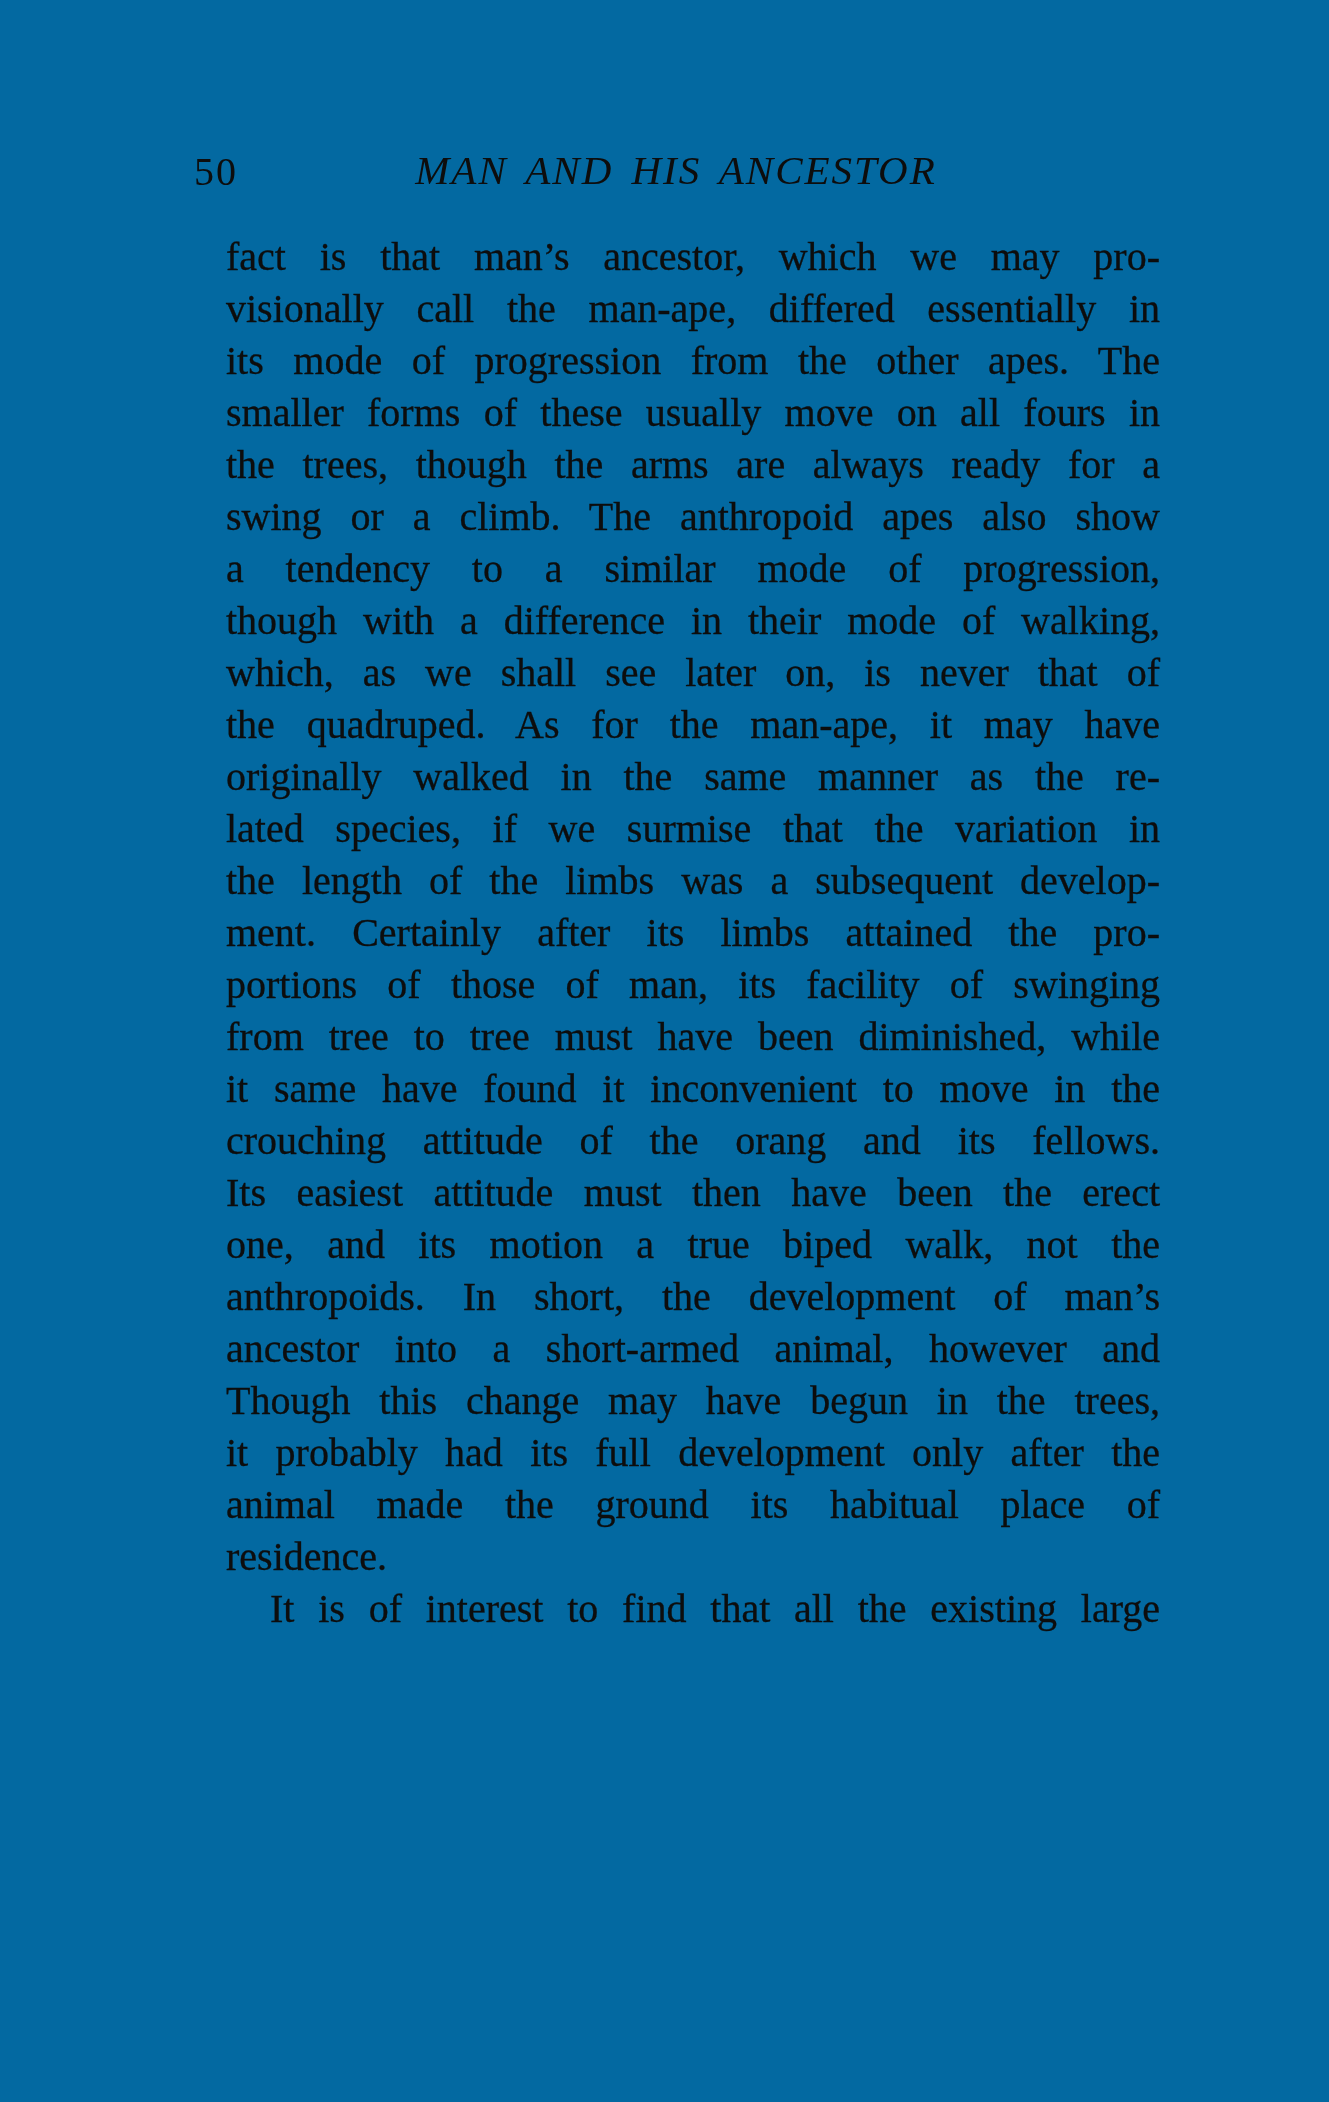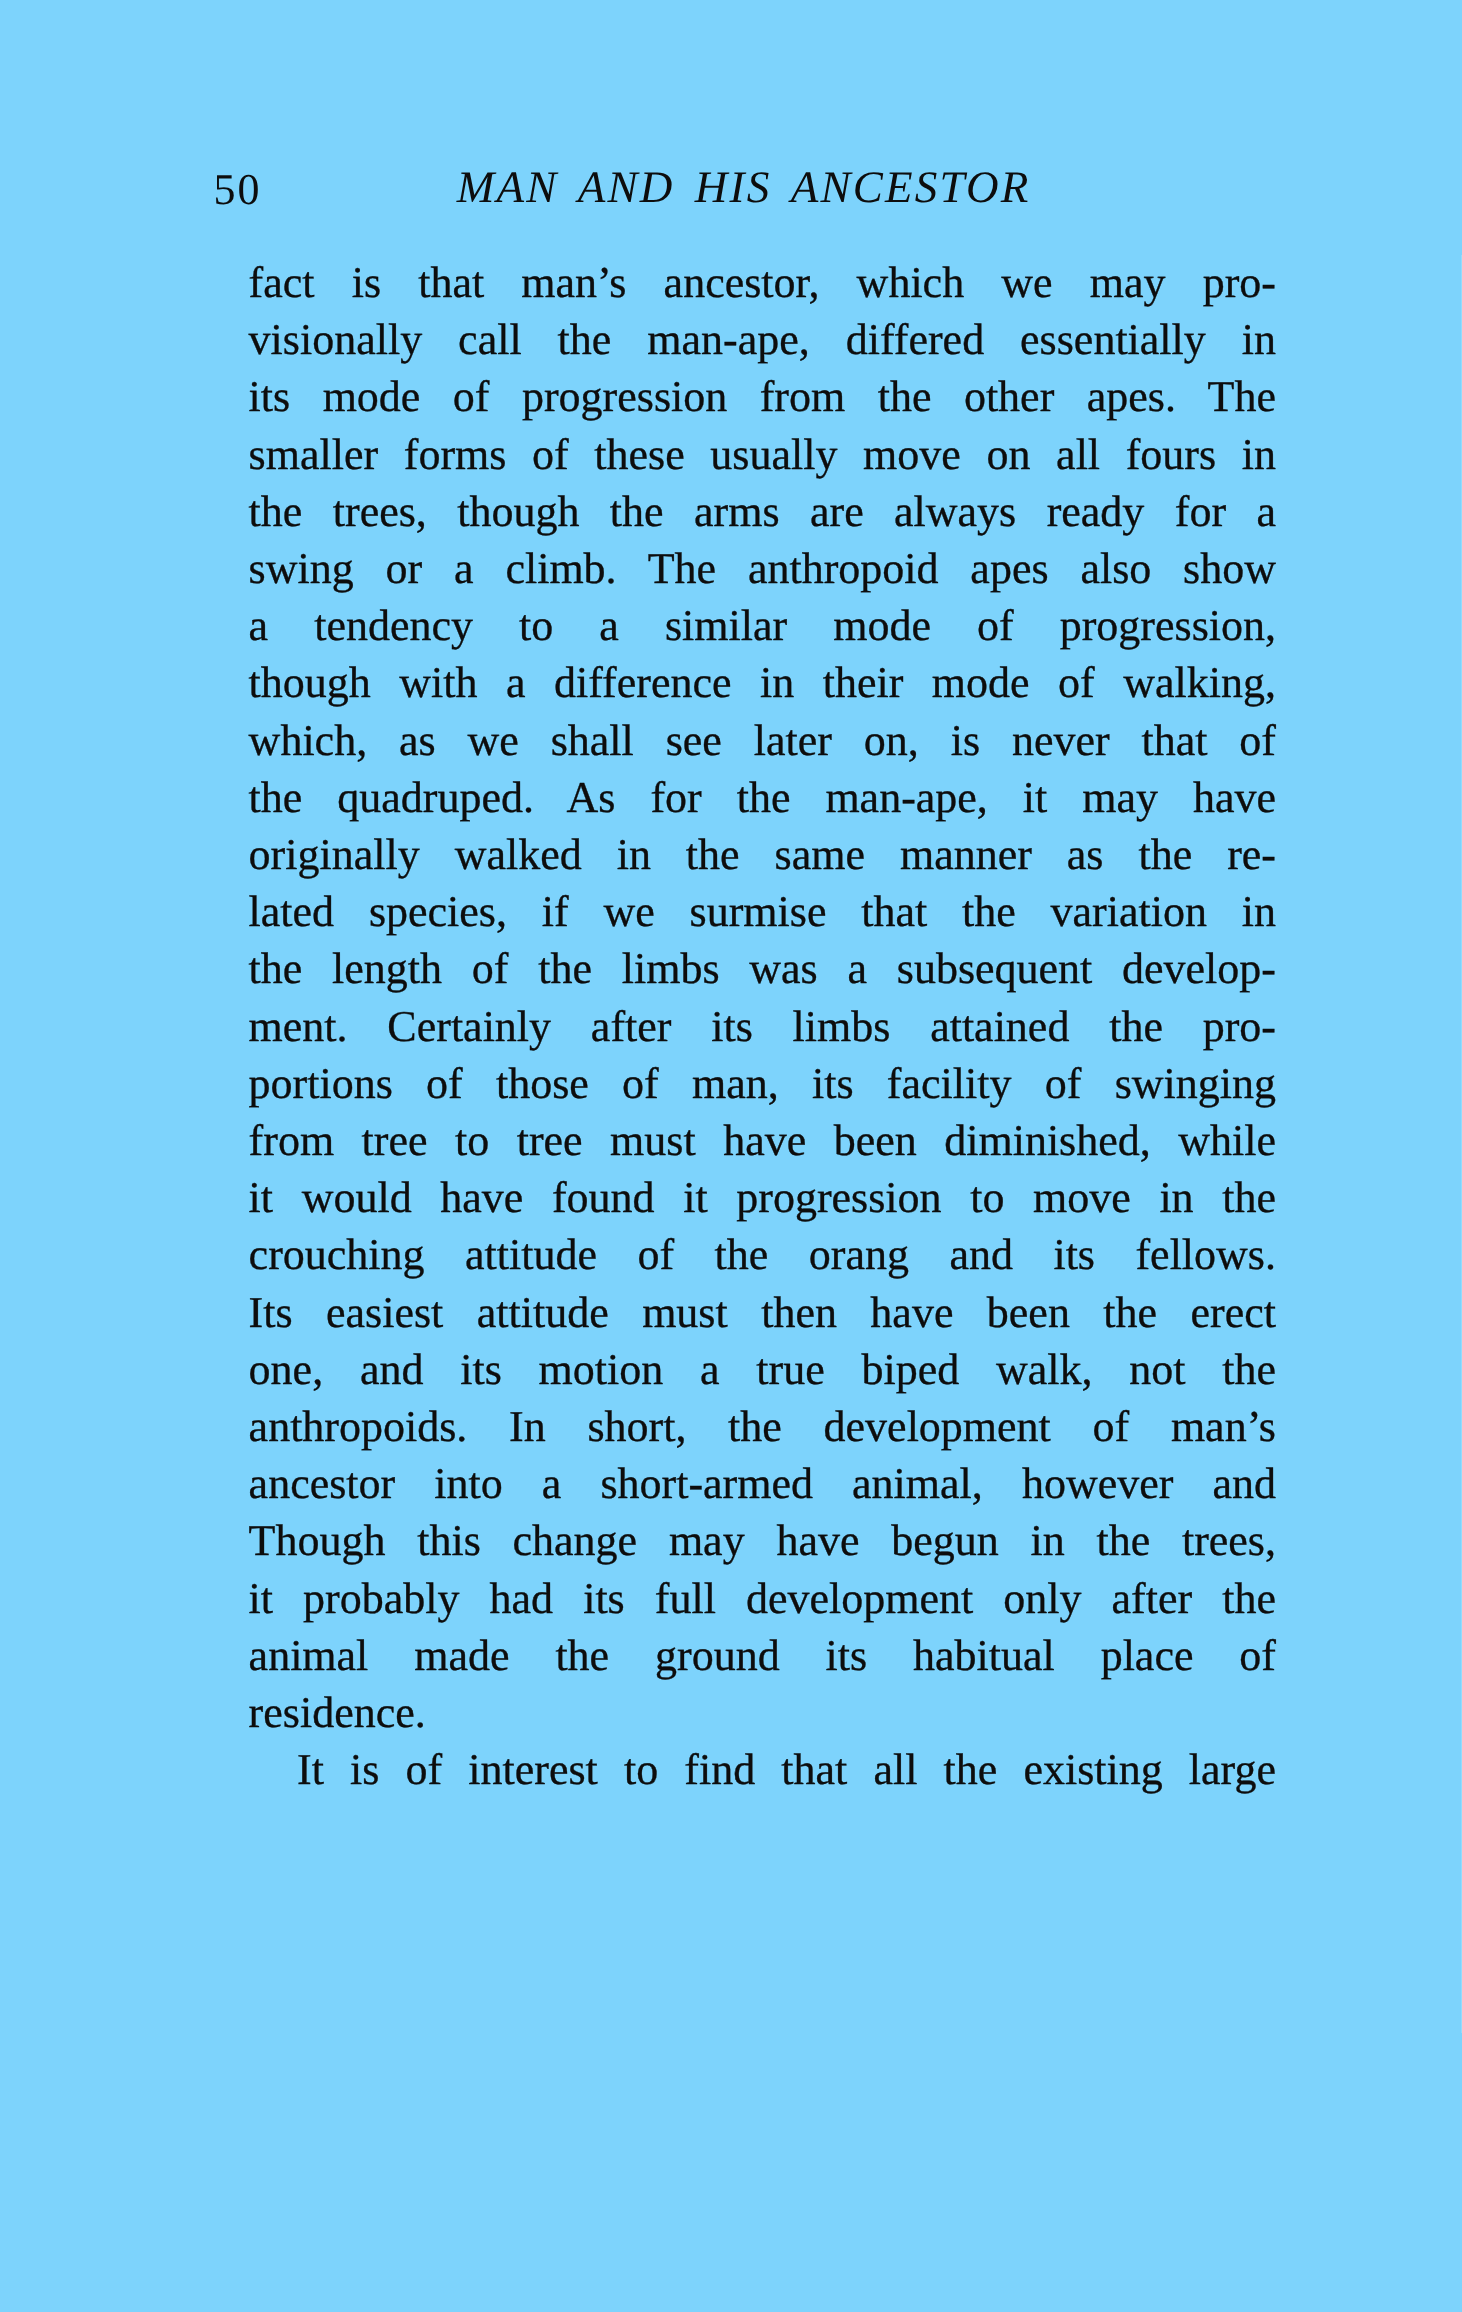--- a/index.html
+++ b/index.html
@@ -4,21 +4,21 @@
 <style>
   html, body {
     margin: 0;
     padding: 0;
     background: #ffffff;
   }
   .page {
     position: relative;
     width: 1329px;
     height: 2102px;
-    background: #7dd3fc;
+    background: #0369a1;
     color: #0d0d0d;
     font-family: "Liberation Serif", serif;
     overflow: hidden;
   }
   .page-header {
     position: absolute;
     top: 148px;
     left: 192px;
     width: 968px;
     height: 48px;
@@ -85,21 +85,21 @@
       <div class="body-line">a tendency to a similar mode of progression,</div>
       <div class="body-line">though with a difference in their mode of walking,</div>
       <div class="body-line">which, as we shall see later on, is never that of</div>
       <div class="body-line">the quadruped. As for the man-ape, it may have</div>
       <div class="body-line">originally walked in the same manner as the re-</div>
       <div class="body-line">lated species, if we surmise that the variation in</div>
       <div class="body-line">the length of the limbs was a subsequent develop-</div>
       <div class="body-line">ment. Certainly after its limbs attained the pro-</div>
       <div class="body-line">portions of those of man, its facility of swinging</div>
       <div class="body-line">from tree to tree must have been diminished, while</div>
-      <div class="body-line">it would have found it progression to move in the</div>
+      <div class="body-line">it same have found it inconvenient to move in the</div>
       <div class="body-line">crouching attitude of the orang and its fellows.</div>
       <div class="body-line">Its easiest attitude must then have been the erect</div>
       <div class="body-line">one, and its motion a true biped walk, not the</div>
       <div class="body-line">anthropoids. In short, the development of man’s</div>
       <div class="body-line">ancestor into a short-armed animal, however and</div>
       <div class="body-line">Though this change may have begun in the trees,</div>
       <div class="body-line">it probably had its full development only after the</div>
       <div class="body-line">animal made the ground its habitual place of</div>
       <div class="body-line flush">residence.</div>
       <div class="body-line indent">It is of interest to find that all the existing large</div>

